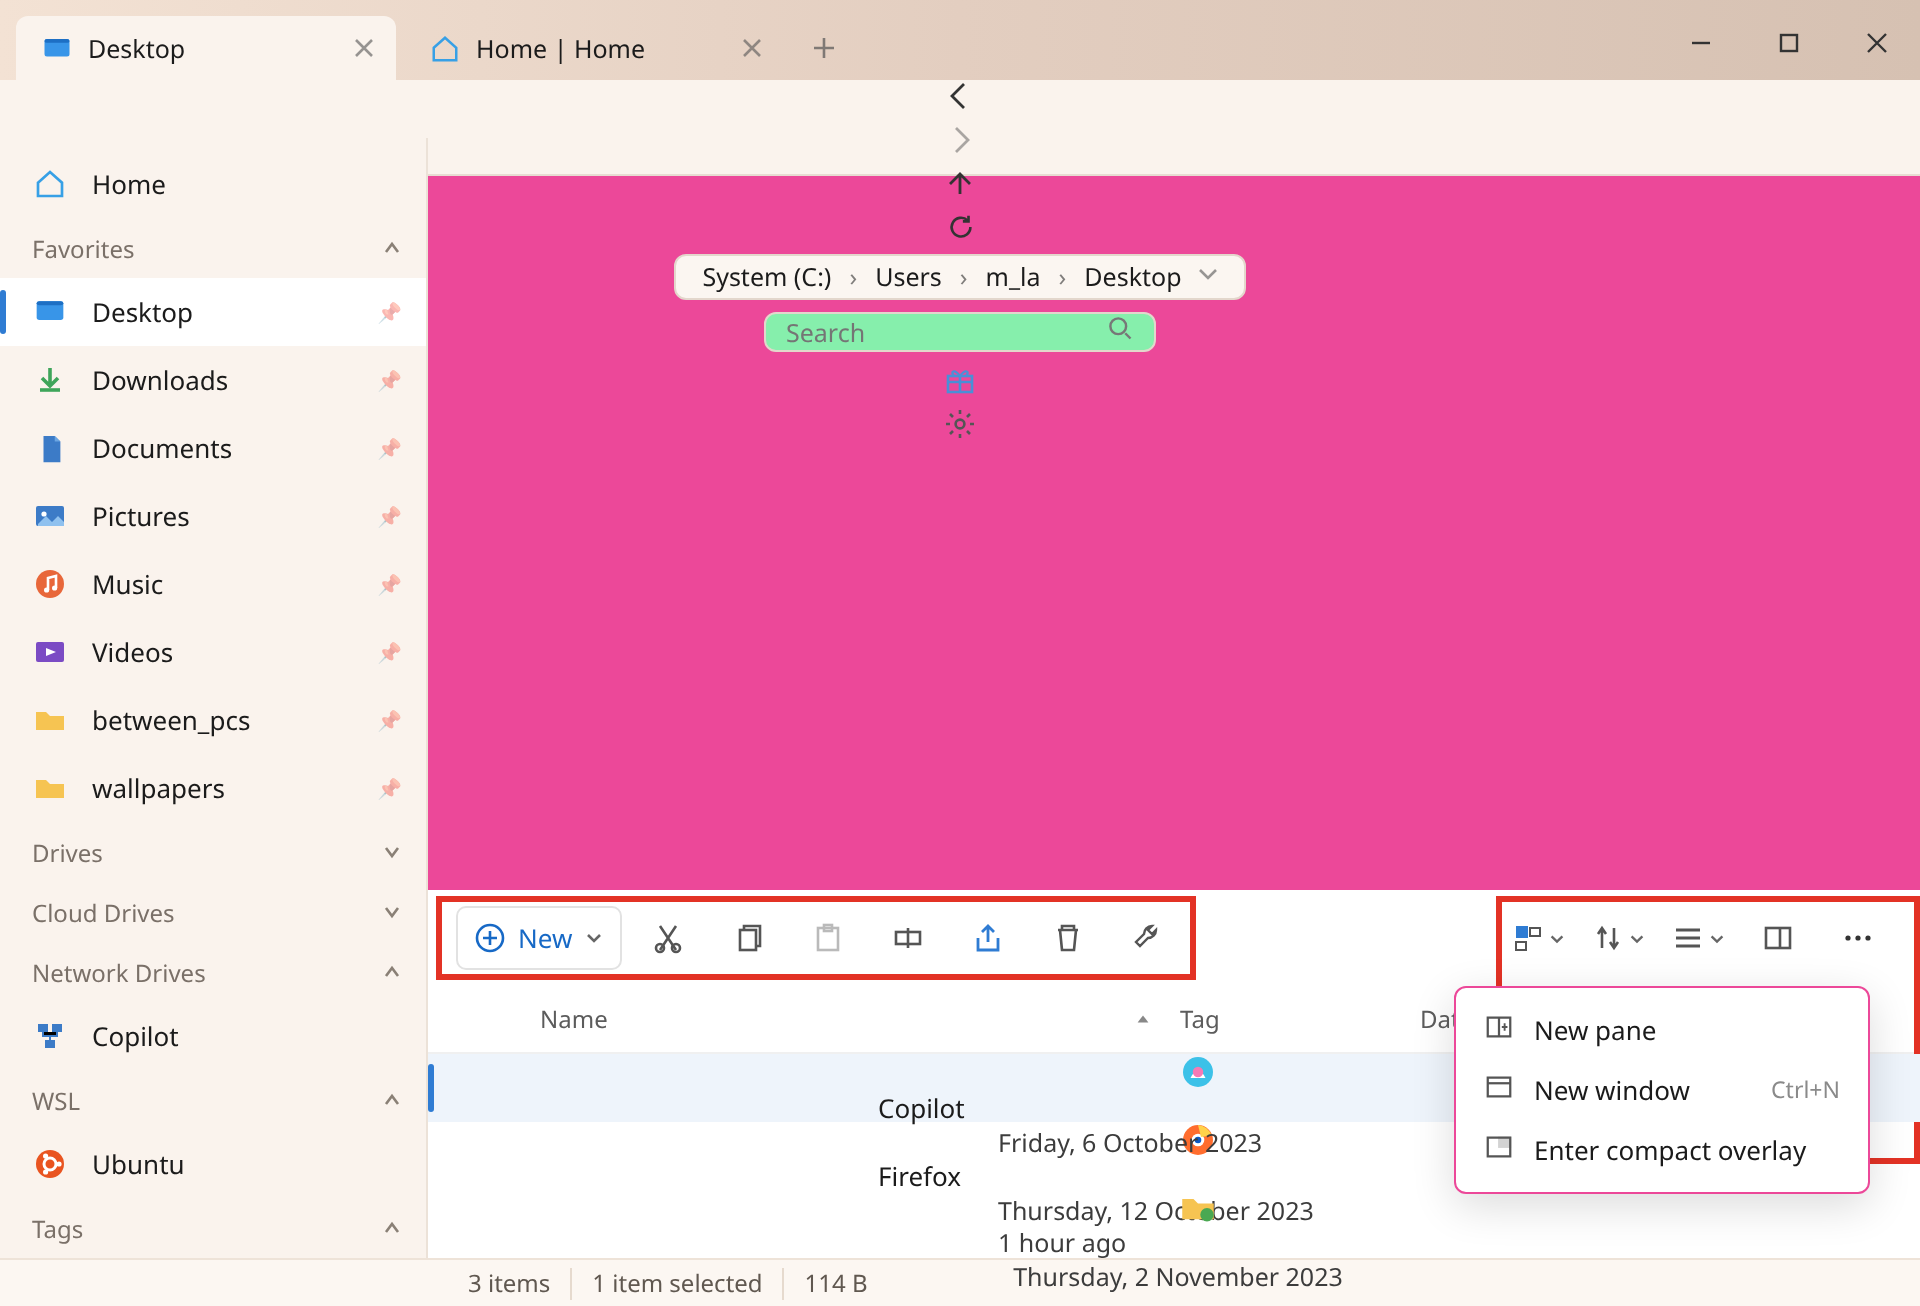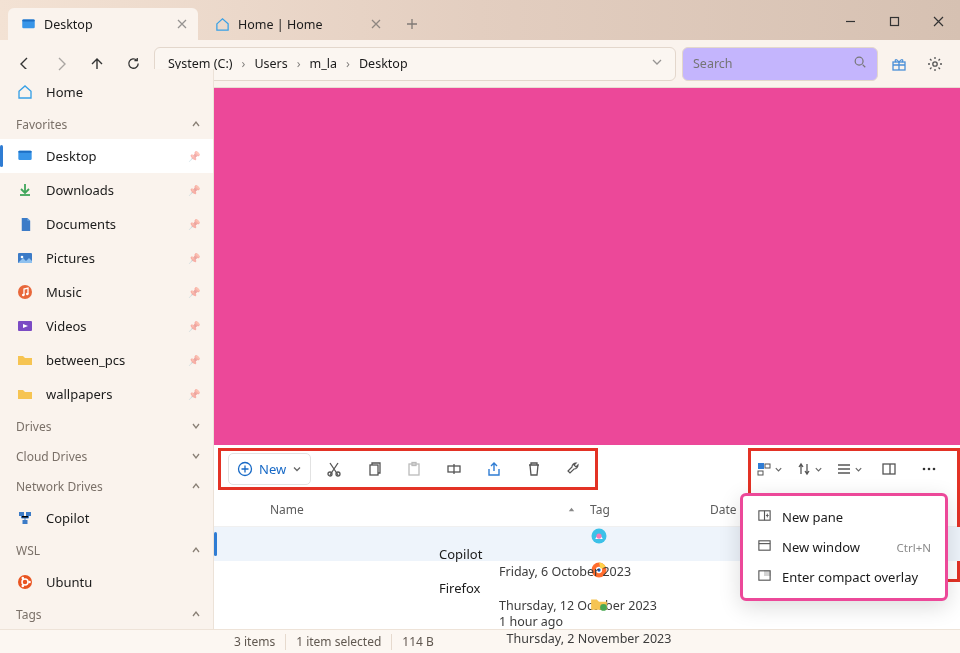--- a/index.html
+++ b/index.html
@@ -11,27 +11,27 @@
 .tab { display: flex; align-items: center; gap: 8px; height: 32px; padding: 0 8px 0 12px; border-radius: 6px 6px 0 0; font-size: 12.5px; min-width: 190px; justify-content: space-between; }
 .tab.active { background: #faf3ed; }
 .tab-left { display: flex; align-items: center; gap: 8px; }
 .tab-icon { width: 16px; height: 16px; display: flex; align-items: center; justify-content: center; }
 .tab-close { width: 16px; height: 16px; display:flex; align-items:center; justify-content:center; opacity: .6; }
 .addtab { width: 32px; height: 32px; display:flex; align-items:center; justify-content:center; opacity:.7; }
 .wincontrols { display: flex; }
 .winbtn { width: 44px; height: 38px; display:flex; align-items:center; justify-content:center; }
 
 
-.addrbar { height: 48px; background: #faf3ed; display:flex; align-items:center; padding: 0 10px; gap: 6px; border-bottom: 1px solid #e7dcd2; }
+.addrbar { height: 48px; background: #faf3ed; display:flex; align-items:center; padding: 0 10px; gap: 6px; border-bottom: 1px solid #e7dcd2; flex-direction: column; }
 .navbtn { width: 30px; height: 30px; display:flex; align-items:center; justify-content:center; color:#444; border-radius:4px; }
 .breadcrumb { flex: 1; height: 34px; background:#fbf6f1; border:1px solid #e3d7cc; border-radius:6px; display:flex; align-items:center; padding:0 6px 0 10px; font-size:12.5px; gap:4px; }
 .crumb { padding: 2px 3px; }
 .chev { opacity:.55; padding: 0 2px; }
 .bc-end { margin-left:auto; padding-right:6px; opacity:.6; }
-.searchbox { width: 196px; height:34px; background:#c4b5fd; border:1px solid #e3d7cc; border-radius:6px; display:flex; align-items:center; padding:0 10px; color:#888; justify-content:space-between; }
+.searchbox { width: 196px; height:34px; background:#86efac; border:1px solid #e3d7cc; border-radius:6px; display:flex; align-items:center; padding:0 10px; color:#888; justify-content:space-between; }
 .searchbox input { border:none; background:transparent; outline:none; width: 140px; font-size:12.5px; }
 .iconbtn { width: 30px; height:30px; display:flex; align-items:center; justify-content:center; color:#555; }
 
 
 .mainarea { display:flex; height: calc(100% - 40px - 48px - 24px); background:#ec4899;align-items:flex-end; }
 .sidebar { width: 214px; background:#faf3ed; border-right:1px solid #ece2d8; overflow-y:auto; padding-top:6px; }
 .side-item, .side-head { display:flex; align-items:center; height:34px; padding:0 12px 0 16px; gap:12px; font-size:13px; }
 .side-item { position:relative; }
 .side-item.selected { background:#fff; }
 .side-item.selected::before { content:""; position:absolute; left:0; top:6px; bottom:6px; width:3px; background:#2f7cd3; border-radius:2px; }
@@ -56,21 +56,21 @@
 .filerow { display:flex; align-items:center; height:34px; padding-left:24px; font-size:13px;flex-direction:column; }
 .filerow.selected { background:#eef4fb; position:relative; }
 .filerow.selected::before { content:""; position:absolute; left:0; top:5px; bottom:5px; width:3px; background:#2f7cd3; border-radius:2px; }
 .fr-icon { width:32px; display:flex; align-items:center; justify-content:center; }
 .fr-name { width:320px; }
 .fr-tag { width:120px; }
 .fr-date { width:200px; color:#3c3c3c; font-size:12.5px; }
 .fr-created { flex:1; text-align:right; padding-right:20px; color:#3c3c3c; font-size:12.5px; }
 
 
-.dropdown { position:absolute; top:48px; right:12px; width:208px; background:#fff; border:3px solid #ec4899; border-radius:6px; box-shadow:0 6px 22px rgba(0,0,0,.14); padding:6px 4px; z-index:20; }
+.dropdown { position:absolute; top:48px; right:25px; width:208px; background:#fff; border:1px solid #ec4899; border-radius:6px; box-shadow:0 6px 22px rgba(0,0,0,.14); padding:6px 4px; z-index:20; }
 .menu-item { display:flex; align-items:center; gap:10px; height:30px; padding:0 10px; font-size:13px; border-radius:4px; }
 .menu-sc { margin-left:auto; color:#8a8a8a; font-size:11.5px; }
 
 
 .statusbar { height:24px; background:#fcf7f2; border-top:1px solid #eee3d8; display:flex; align-items:center; font-size:12px; color:#605850; padding-left:224px; }
 .statusbar .seg { padding:0 10px; border-right:1px solid #e6dace; height:16px; display:flex; align-items:center; }
 .statusbar .seg:last-child { border-right:none; }
 
 svg { flex-shrink:0; }
 </style>

